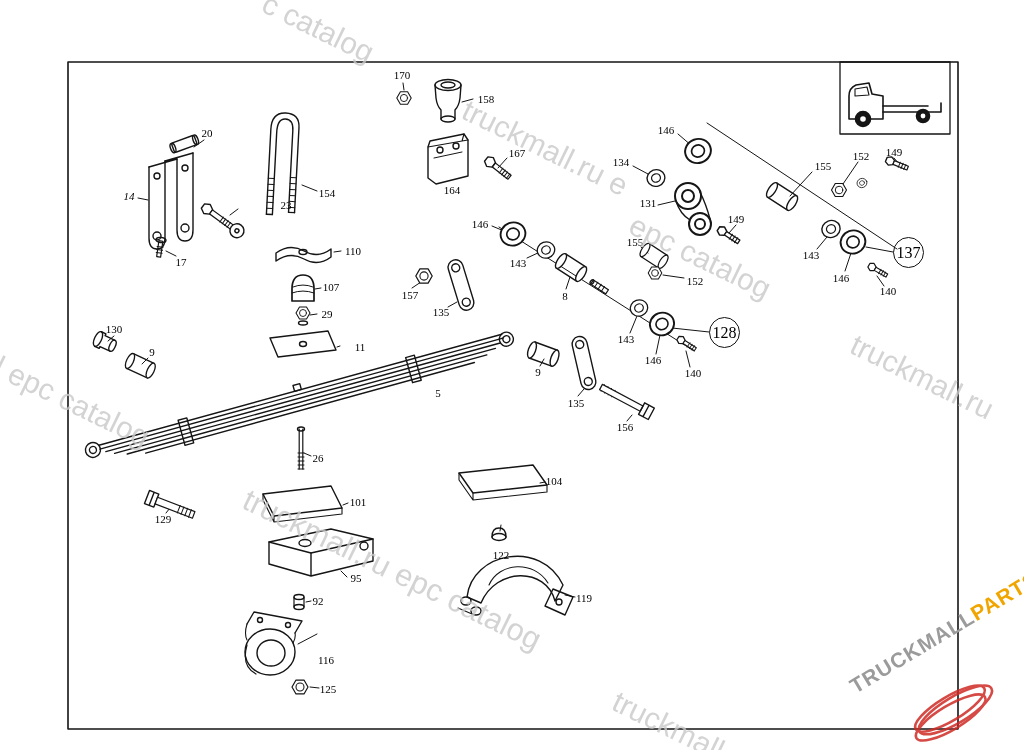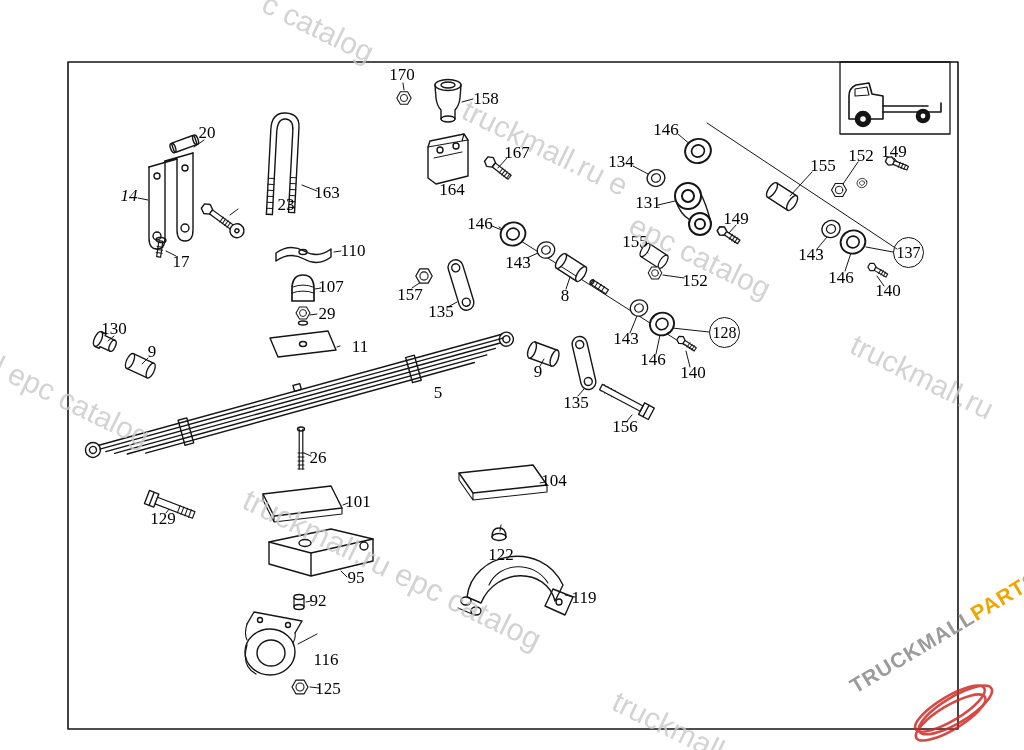--- a/index.html
+++ b/index.html
@@ -3,21 +3,21 @@
 <meta charset="utf-8">
 <style>
   html,body{margin:0;padding:0;}
   body{
     width:1024px;height:750px;position:relative;overflow:hidden;
     background:#ffffff;font-family:"Liberation Serif",serif;
   }
   #diagram-svg{position:absolute;left:0;top:0;z-index:1;}
   #part-labels .plabel{
     position:absolute;transform:translate(-50%,-50%);
-    font-size:17px;color:#000;white-space:nowrap;z-index:2;
+    font-size:11px;color:#000;white-space:nowrap;z-index:2;
   }
   #circle-refs .cref{
     position:absolute;width:29px;height:29px;margin-left:-16px;margin-top:-16px;
     border:1.7px solid #111;border-radius:50%;
     display:flex;align-items:center;justify-content:center;
     font-size:16px;color:#000;z-index:2;background:transparent;cursor:pointer;
   }
   #watermarks span{
     position:absolute;white-space:nowrap;z-index:3;
     font-family:"Liberation Sans",sans-serif;opacity:0.8;pointer-events:none;
@@ -320,21 +320,21 @@
     <ellipse class="swirl" cx="0" cy="-4" rx="40" ry="12" stroke="#cf2b26" stroke-width="2.6"></ellipse>
     <ellipse class="swirl" cx="4" cy="0" rx="42" ry="13" stroke="#cf2b26" stroke-width="2.6"></ellipse>
     <ellipse class="swirl" cx="-4" cy="4" rx="40" ry="12" stroke="#cf2b26" stroke-width="2.6"></ellipse>
   </g>
 </svg>
 
 <div id="part-labels">
     <span class="plabel" style="left: 402px; top: 75px;">170</span>
     <span class="plabel" style="left: 486px; top: 99px;">158</span>
     <span class="plabel" style="left: 207px; top: 133px;">20</span>
-    <span class="plabel" style="left: 327px; top: 193px;">163</span>
+    <span class="plabel" style="left: 327px; top: 193px;">154</span>
     <span class="plabel" style="left: 129px; top: 196px; font-style: italic;">14</span>
     <span class="plabel" style="left: 246px; top: 205px; margin-left: 40px;">23</span>
     <span class="plabel" style="left: 181px; top: 262px;">17</span>
     <span class="plabel" style="left: 517px; top: 153px;">167</span>
     <span class="plabel" style="left: 452px; top: 190px;">164</span>
     <span class="plabel" style="left: 353px; top: 251px;">110</span>
     <span class="plabel" style="left: 331px; top: 287px;">107</span>
     <span class="plabel" style="left: 327px; top: 314px;">29</span>
     <span class="plabel" style="left: 360px; top: 347px;">11</span>
     <span class="plabel" style="left: 410px; top: 295px;">157</span>

